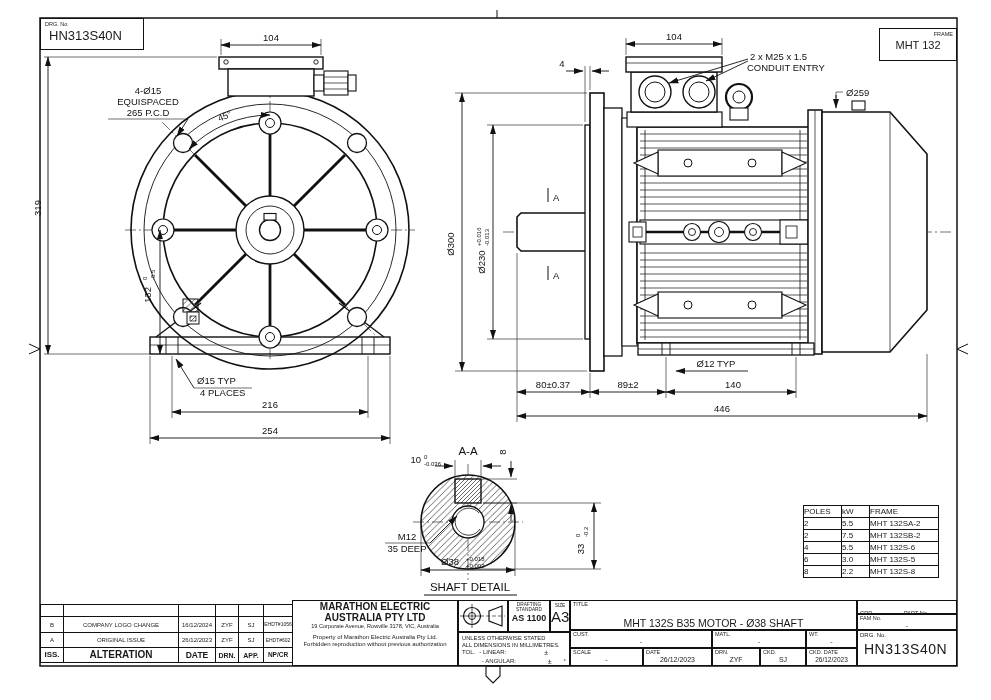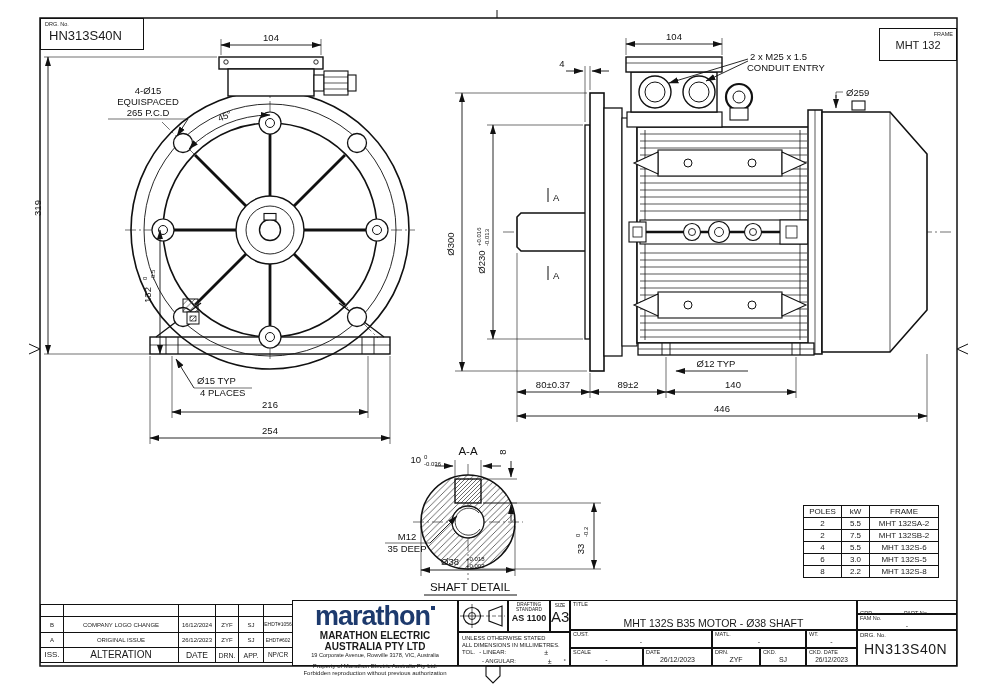--- a/index.html
+++ b/index.html
@@ -17,23 +17,23 @@
   .fin{stroke:#111;stroke-width:0.7;}
   
   .hbox{border:1.2px solid #111;background:#fff;}
   .hlbl{font-size:5.5px;color:#222;}
   
   .tb{border:1px solid #111;background:#fff;position:absolute;box-sizing:border-box;}
   .lbl{font-size:5.5px;color:#222;padding:1px 0 0 2px;line-height:1;}
   .ctr{text-align:center;}
   table{border-collapse:collapse;}
   td,th{border:1px solid #111;padding:0;line-height:1;}
-  .rat td,.rat th{font-size:8px;text-align:center;font-weight:normal;}
+  .rat td,.rat th{font-size:8px;text-align:left;font-weight:normal;}
   .rev td{font-size:6px;text-align:center;}
-  .rev .hd td{font-size:10px;font-weight:normal;}
+  .rev .hd td{font-size:10px;font-weight:bold;}
   .logo{color:#1d3a6d;font-weight:bold;font-size:27px;letter-spacing:-1px;line-height:1;text-align:center;margin-top:2px;}
   .logo-dot{display:inline-block;width:4px;height:4px;background:#1d3a6d;vertical-align:top;margin-top:3px;margin-left:1px;}
   .cname{font-size:10px;font-weight:bold;text-align:center;line-height:1.1;}
   .caddr{font-size:5.6px;text-align:center;line-height:1.2;}
   .cnote{font-size:6px;text-align:center;line-height:1.25;margin-top:4px;}
   .tolrow{display:flex;font-size:6px;line-height:1.25;padding:0 3px;}
   .tolrow .pm{margin-left:auto;font-size:7px;}
   .val-dash{font-size:7px;text-align:center;}
 </style>
 </head>
@@ -468,21 +468,20 @@
       <td>ALTERATION</td>
       <td style="font-size:8.5px">DATE</td>
       <td style="font-size:7px">DRN.</td>
       <td style="font-size:7px">APP.</td>
       <td style="font-size:6.5px">NP/CR</td>
     </tr>
   </tbody>
     </table>
 
   <div class="tb" style="left:292px;top:600px;width:166px;height:66px">
-    <div class="logo"><span>marathon</span><span class="logo-dot"></span></div>
     <div class="cname">MARATHON ELECTRIC AUSTRALIA PTY LTD</div>
     <div class="caddr">19 Corporate Avenue, Rowville 3178, VIC, Australia</div>
     <div class="cnote">
       <div>Property of Marathon Electric Australia Pty Ltd.</div>
       <div>Forbidden reproduction without previous authorization</div>
     </div>
   </div>
 
   <div class="tb" style="left:458px;top:600px;width:50px;height:32px">
     <svg width="48" height="30" viewBox="0 0 48 30">

